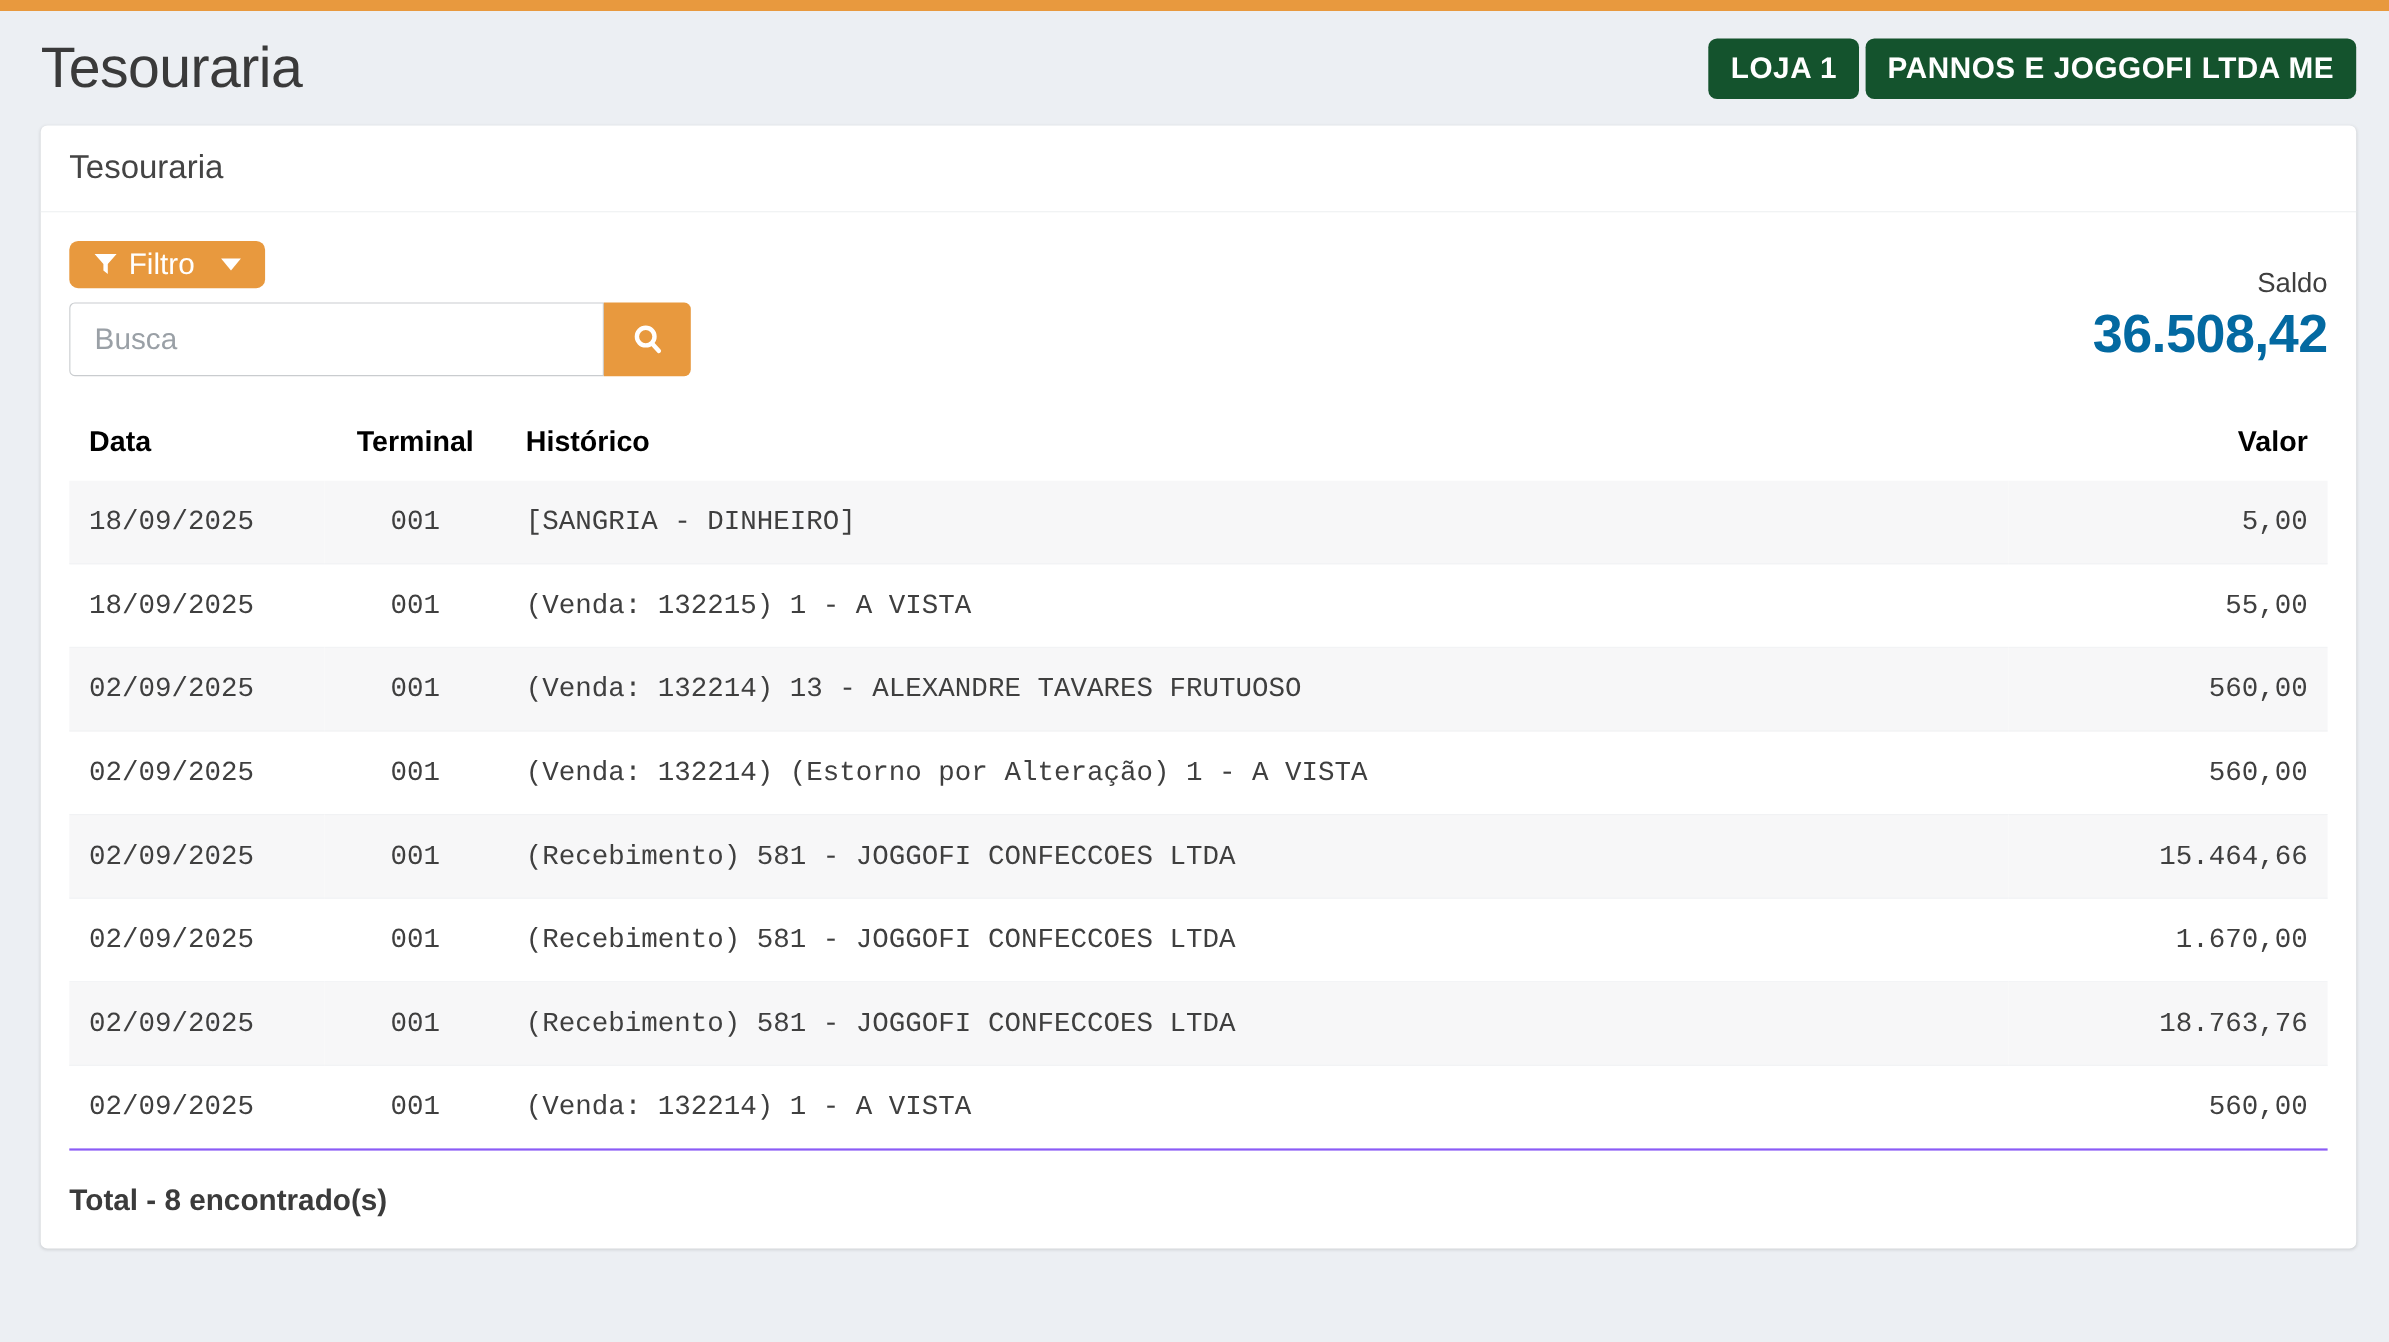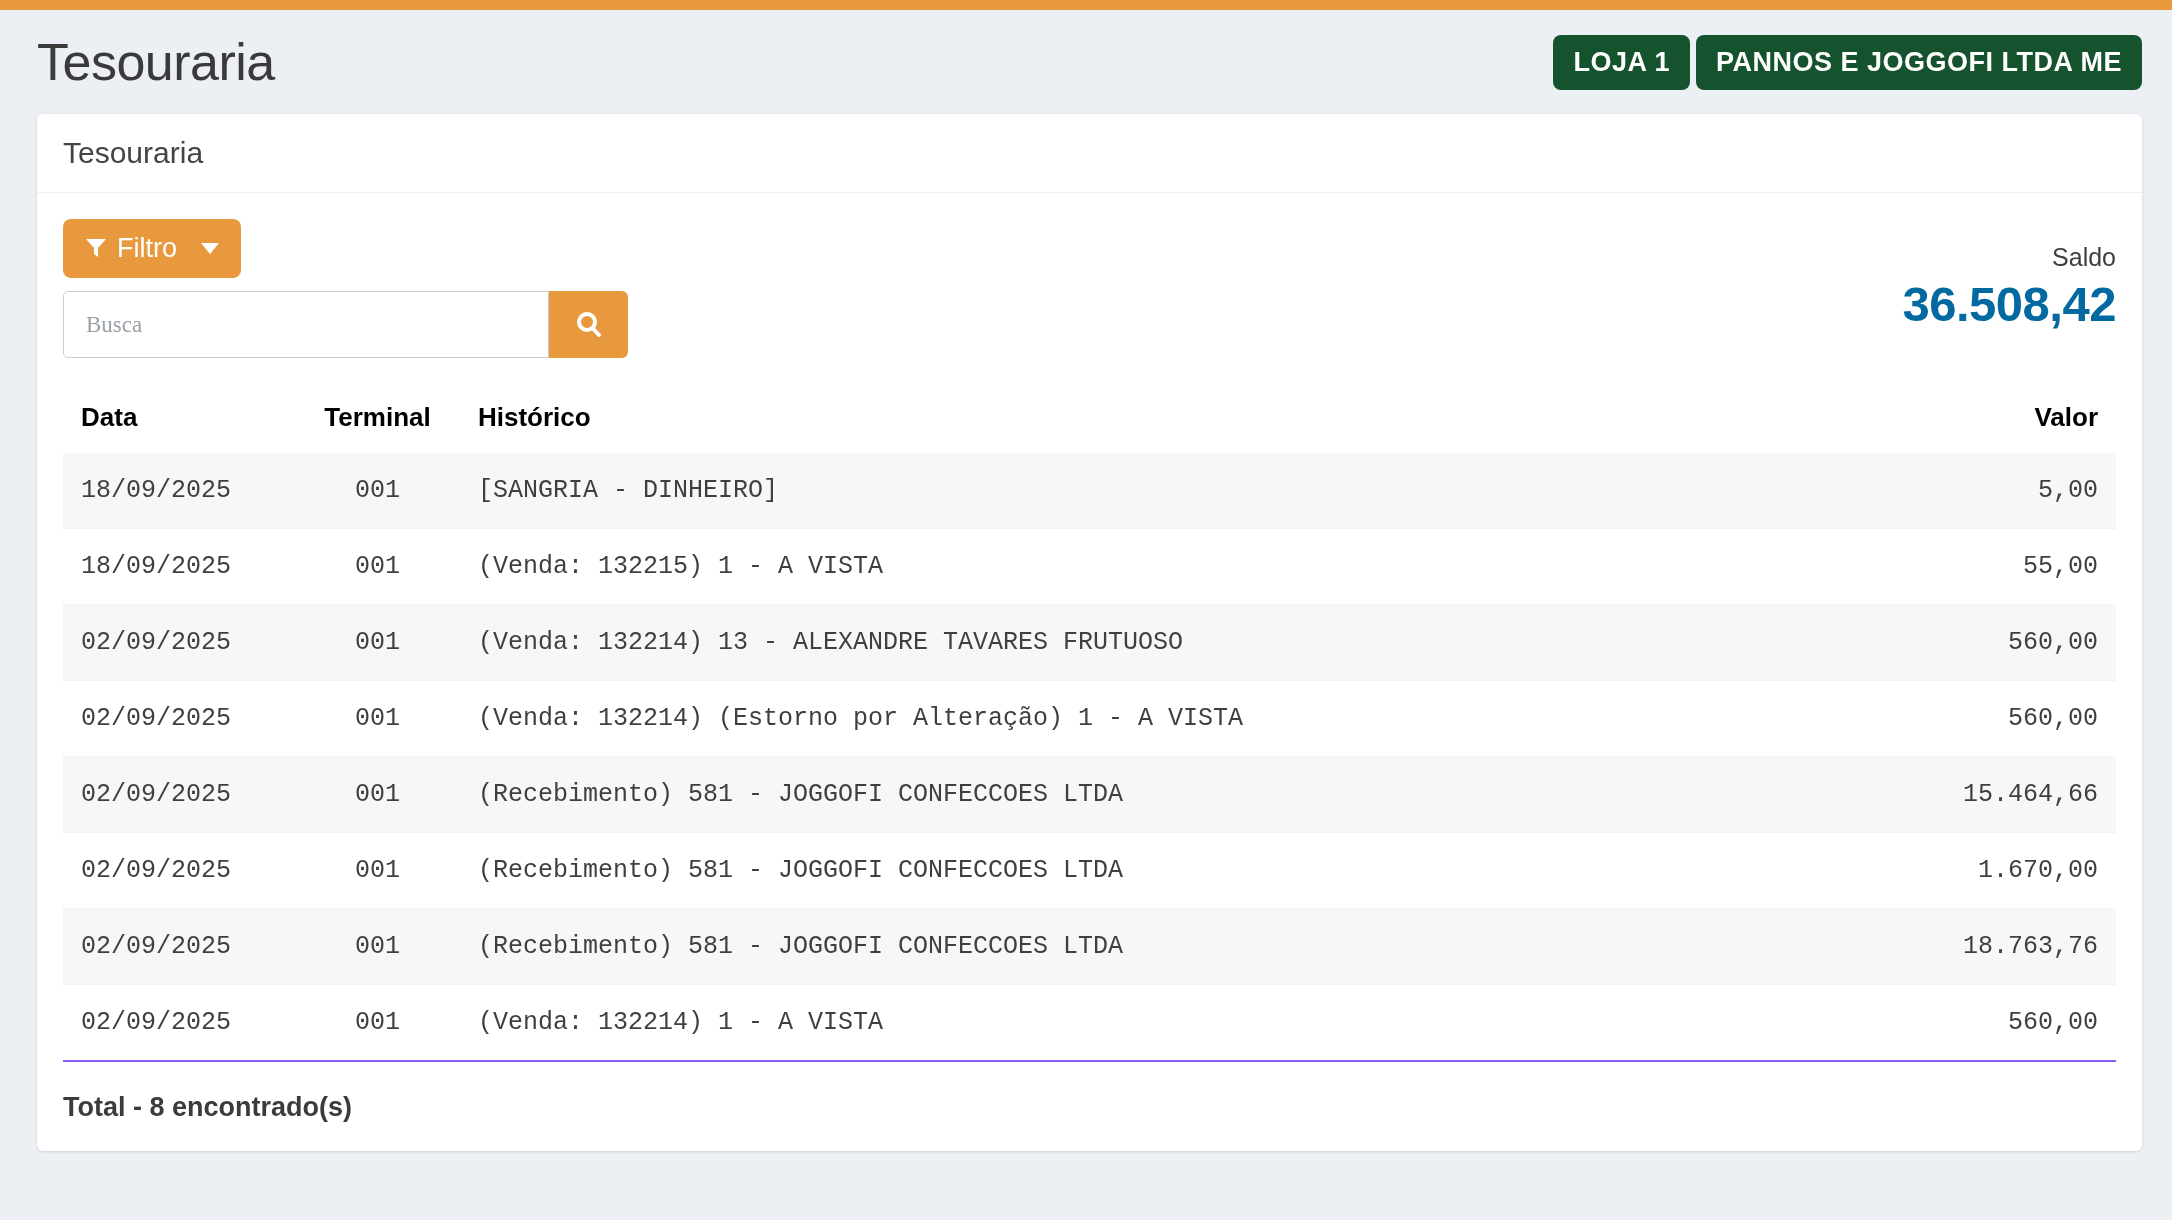--- a/index.html
+++ b/index.html
@@ -64,21 +64,21 @@
     align-items: flex-start;
   }
   .btn-filter {
     background: #e8993e;
     border: none;
     color: #fff;
     font-family: inherit;
     font-size: 27px;
     line-height: 1;
     padding: 0 22px;
-    height: 59px;
+    height: 43px;
     border-radius: 8px;
     display: inline-flex;
     align-items: center;
     gap: 10px;
     cursor: pointer;
   }
   .btn-filter .caret {
     width: 0; height: 0;
     border-left: 9px solid transparent;
     border-right: 9px solid transparent;
@@ -90,22 +90,22 @@
     display: flex;
     width: 565px;
     height: 67px;
   }
   .search-input {
     flex: 1;
     border: 1px solid #c9cccf;
     border-right: 1px solid #c9cccf;
     border-radius: 5px 0 0 5px;
     padding: 0 22px;
-    font-family: Liberation Serif, serif;
-    font-size: 23px;
+    font-family: Liberation Sans, sans-serif;
+    font-size: 27px;
     color: #3f3f3f;
     outline: none;
     min-width: 0;
   }
   .search-input::placeholder { color: #9aa0a6; }
   .btn-search {
     width: 79px;
     background: #e8993e;
     border: none;
     border-radius: 0 6px 6px 0;

